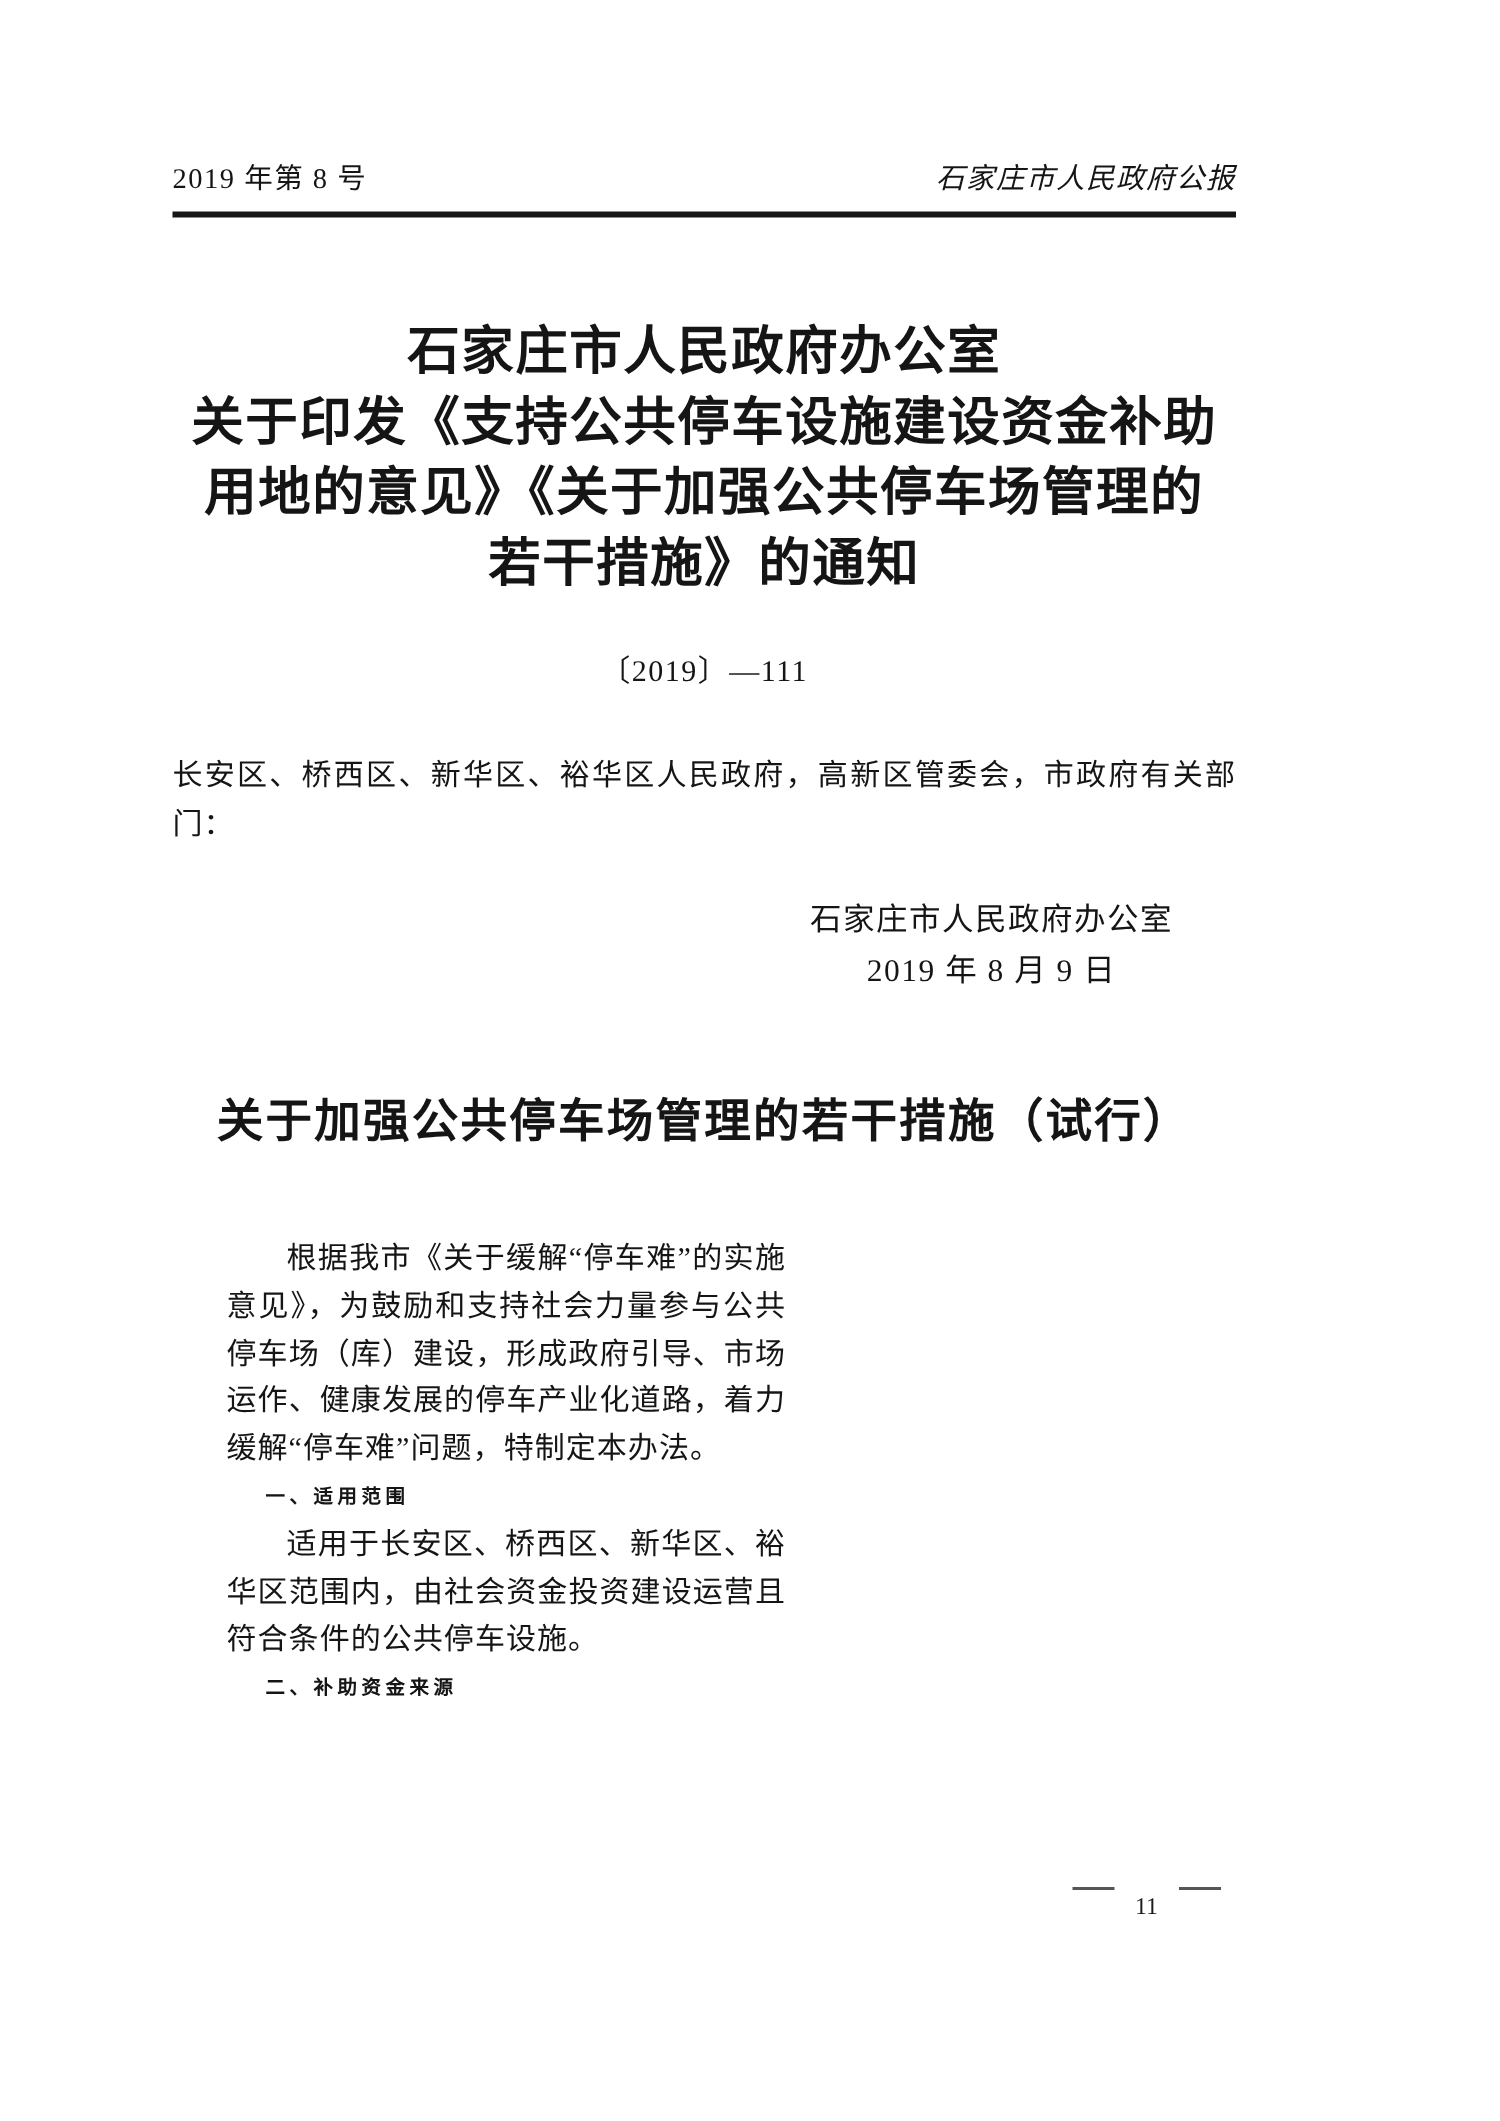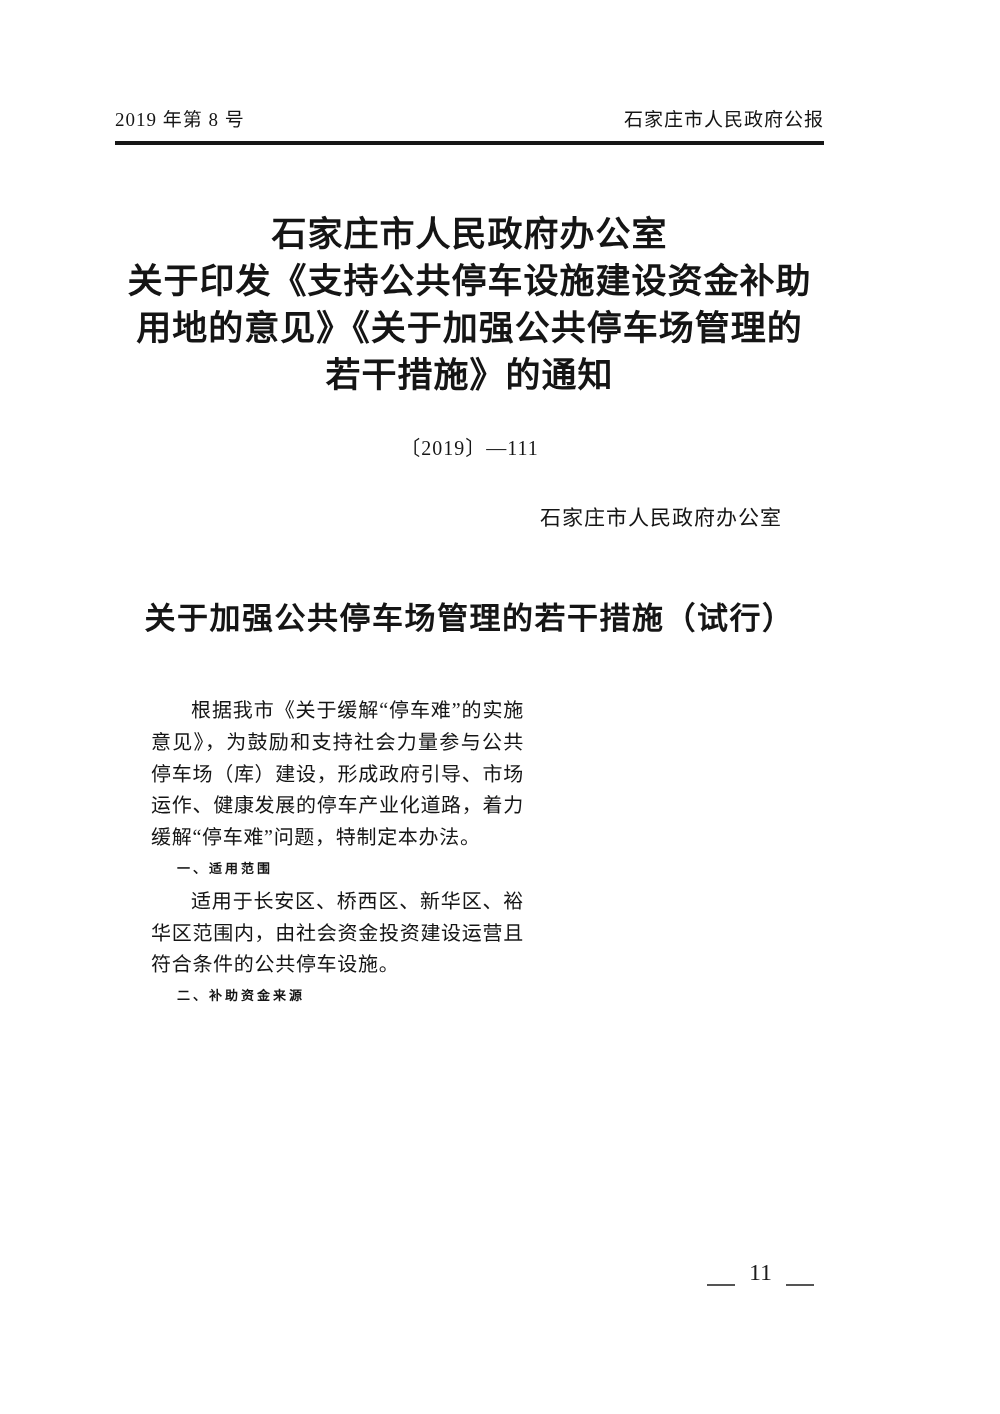--- a/index.html
+++ b/index.html
@@ -21,21 +21,21 @@
   .running-head {
     margin-top: 108px;
     display: flex;
     justify-content: space-between;
     align-items: baseline;
     font-size: 19px;
     line-height: 24px;
     letter-spacing: 1px;
   }
   .running-head .issue-no { font-style: normal; }
-  .running-head .gazette-name { }
+  .running-head .gazette-name { font-style: italic; }
   .head-rule {
     margin-top: 9px;
     height: 4px;
     border-top: 1.5px solid #161616;
     border-bottom: 3px solid #161616;
   }
   
   .notice-title {
     margin-top: 66px;
     text-align: center;
@@ -102,24 +102,24 @@
     font-weight: bold;
     letter-spacing: 3px;
     text-indent: 2em;
     font-size: 13px;
   }
   
   .page-number {
     position: absolute;
     top: 1258px;
     right: 122px;
-    font-size: 24px;
+    font-size: 16px;
     line-height: 28px;
     display: flex;
-    align-items: flex-end;
+    align-items: flex-start;
     gap: 14px;
     color: #1c1c1c;
   }
   .page-number .dash {
     display: inline-block;
     width: 28px;
     height: 1.8px;
     background: #555;
   }
 </style>
@@ -137,24 +137,26 @@
   <div class="notice-title">
     <div>石家庄市人民政府办公室</div>
     <div>关于印发《支持公共停车设施建设资金补助</div>
     <div>用地的意见》《关于加强公共停车场管理的</div>
     <div>若干措施》的通知</div>
   </div>
 
   <div class="doc-number">〔2019〕—111</div>
 
   <div class="notice-body">
+    <p>长安区、桥西区、新华区、裕华区人民政府，高新区管委会，市政府有关部门：</p>
   </div>
 
   <div class="signature-block">
     <div>石家庄市人民政府办公室</div>
+    <div>2019 年 8 月 9 日</div>
   </div>
 
   <div class="doc-title">关于加强公共停车场管理的若干措施（试行）</div>
 
   <div class="columns">
     <div class="col">
       <p>根据我市《关于缓解“停车难”的实施意见》，为鼓励和支持社会力量参与公共停车场（库）建设，形成政府引导、市场运作、健康发展的停车产业化道路，着力缓解“停车难”问题，特制定本办法。</p>
       <div class="subhead">一、适用范围</div>
       <p>适用于长安区、桥西区、新华区、裕华区范围内，由社会资金投资建设运营且符合条件的公共停车设施。</p>
       <div class="subhead">二、补助资金来源</div>

